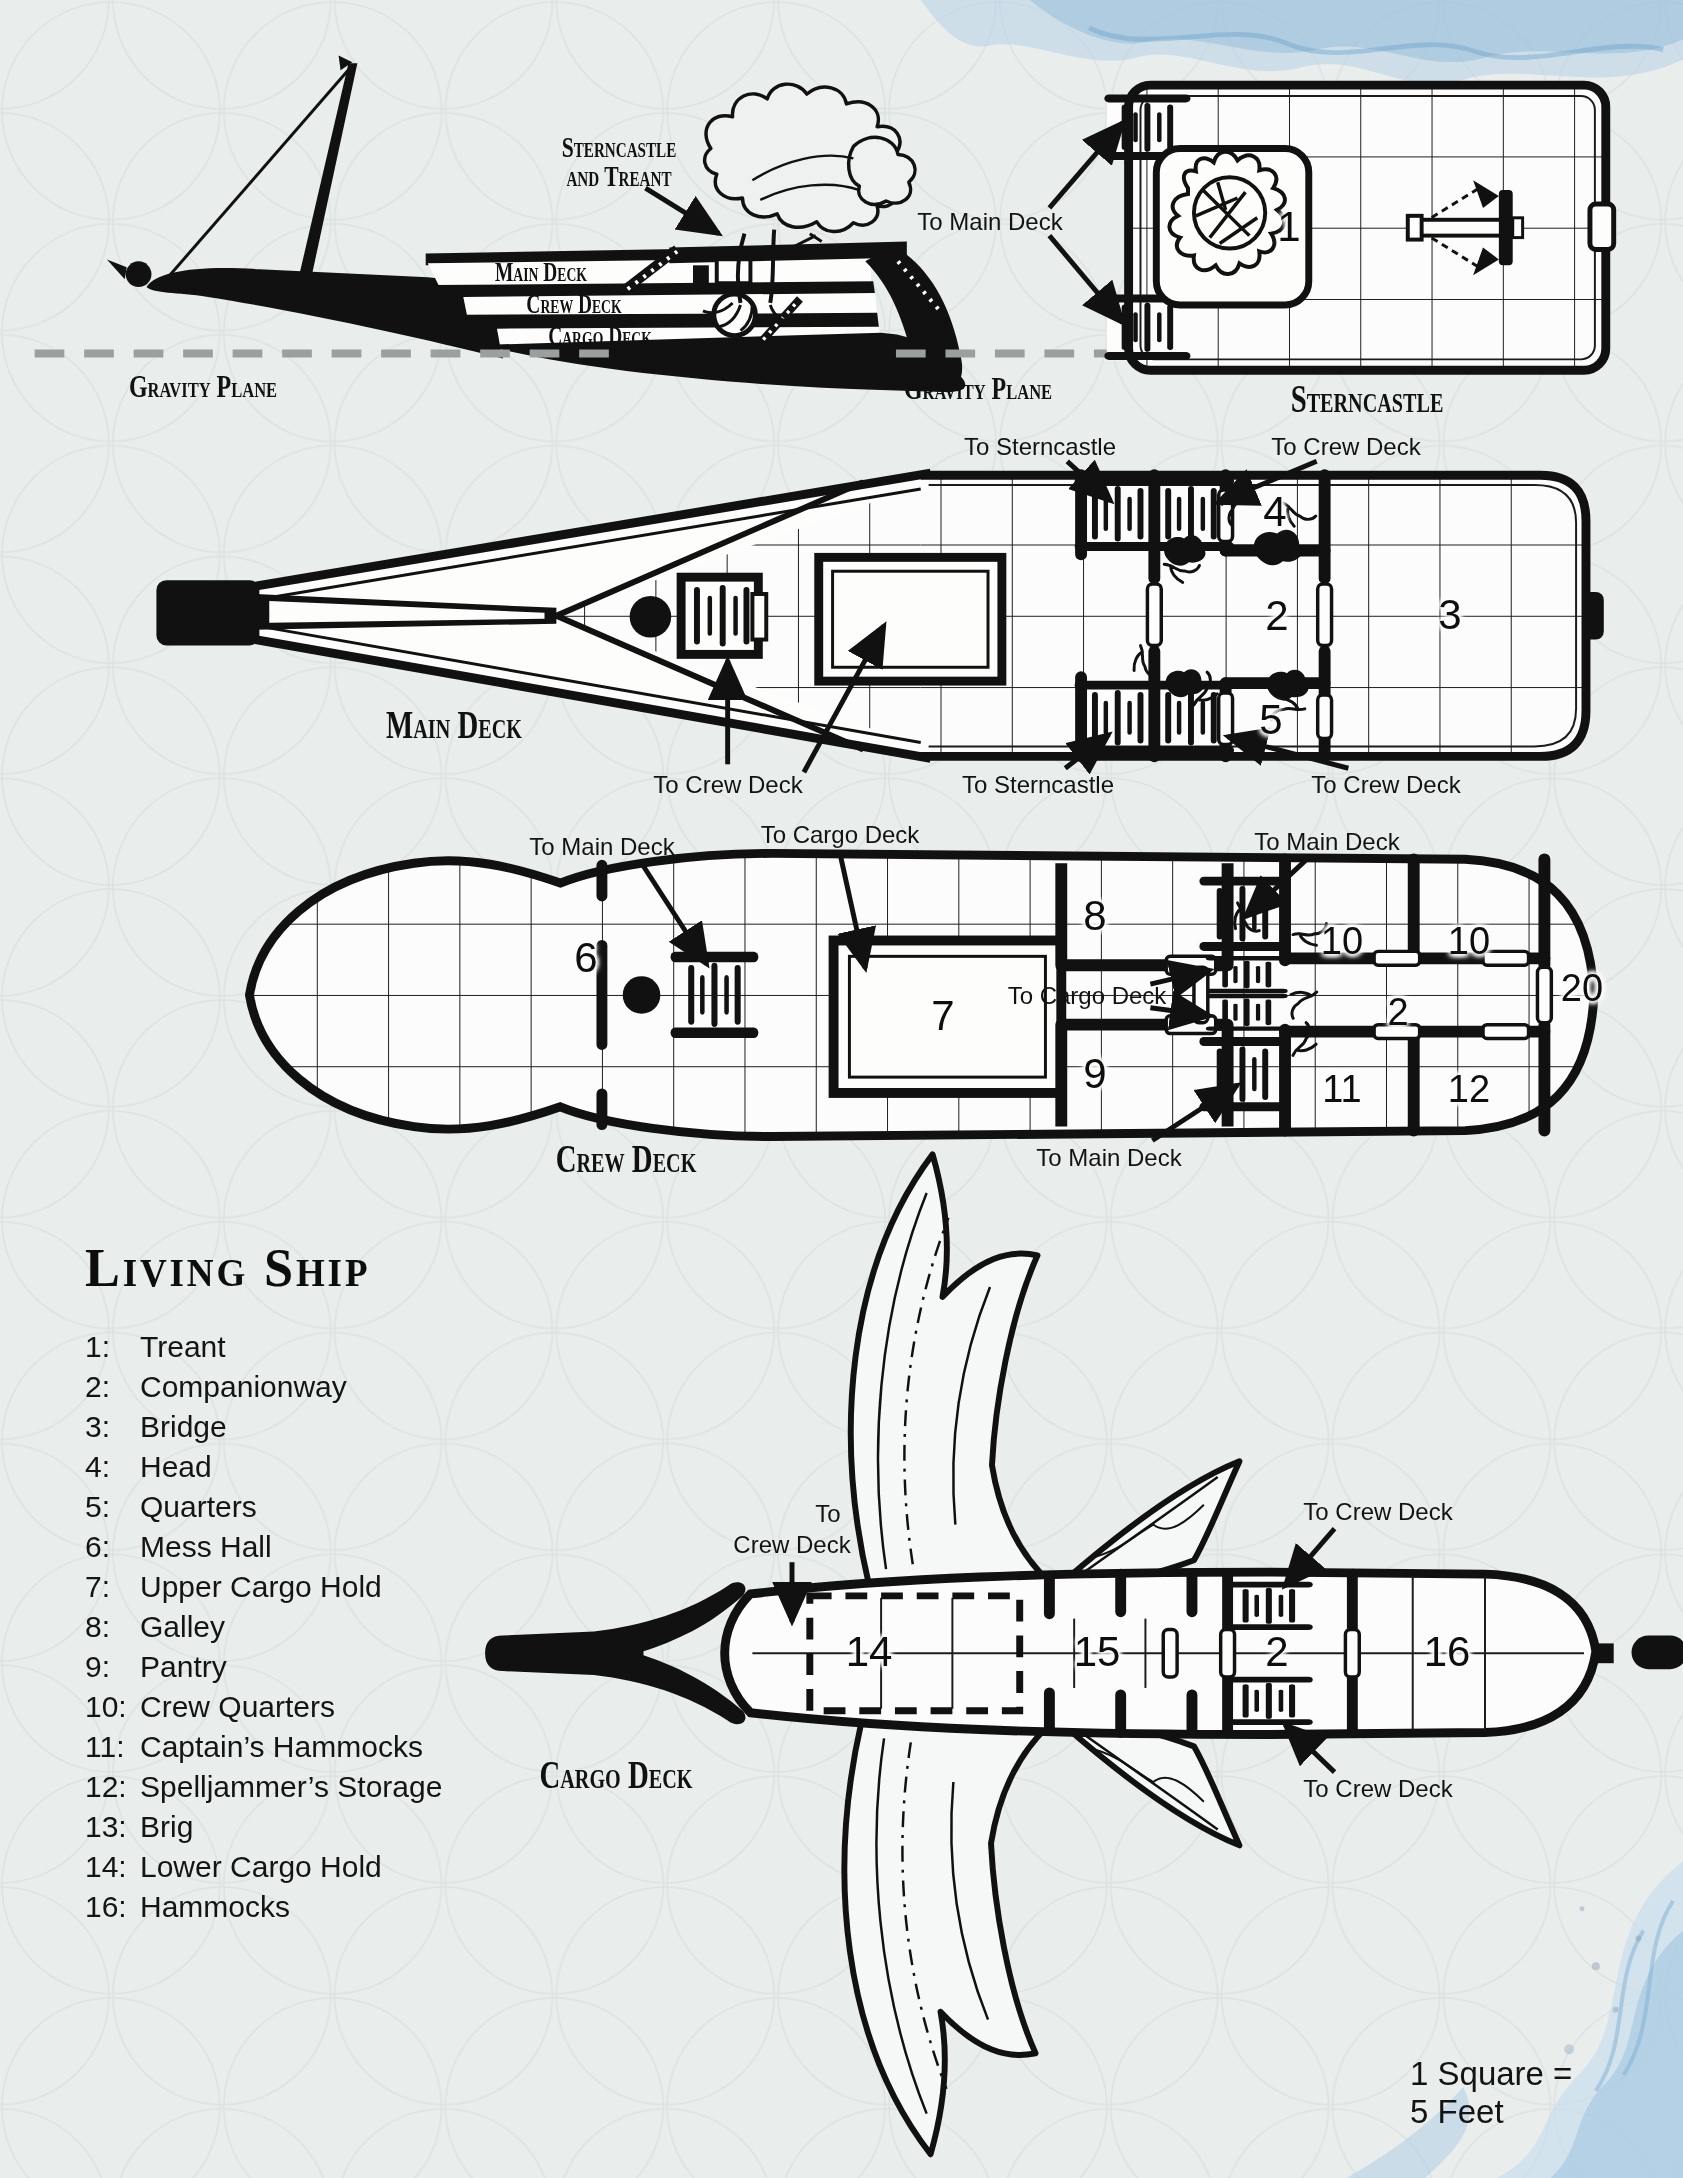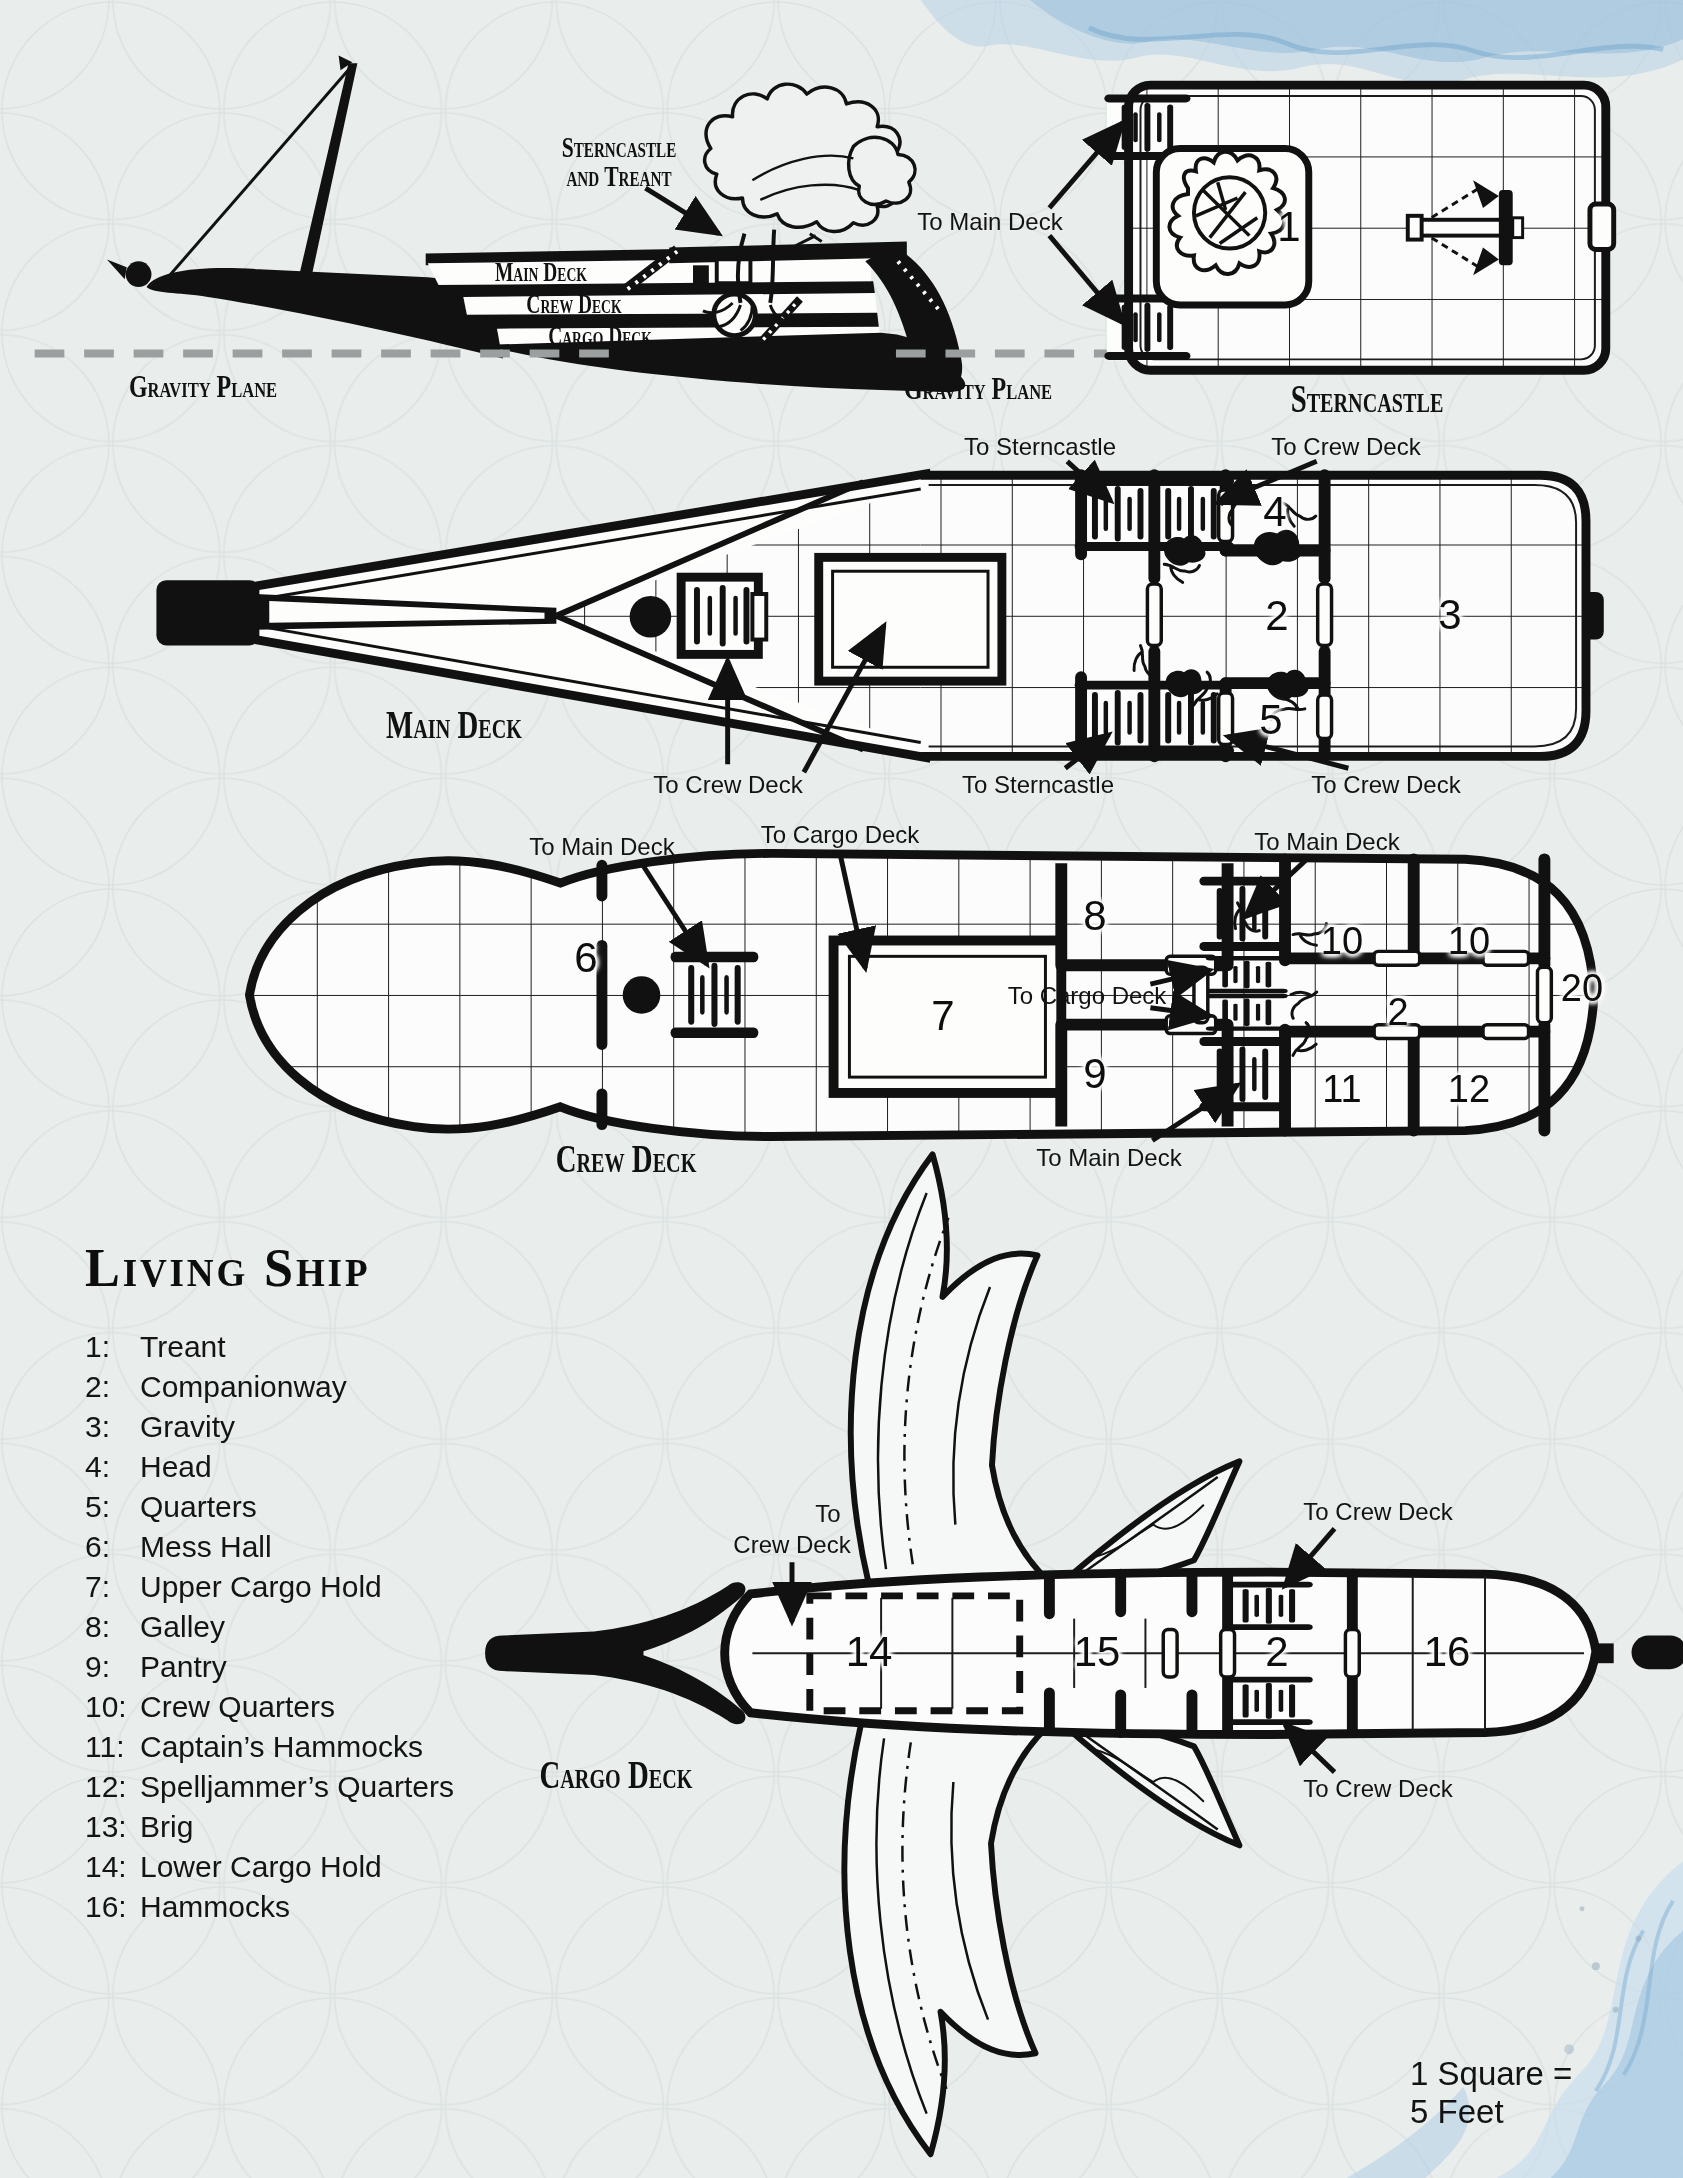--- a/index.html
+++ b/index.html
@@ -478,21 +478,21 @@
   <div class="legend-row">
         <span class="n">1:</span>
         <span>Treant</span>
       </div>
   <div class="legend-row">
         <span class="n">2:</span>
         <span>Companionway</span>
       </div>
   <div class="legend-row">
         <span class="n">3:</span>
-        <span>Gravity</span>
+        <span>Bridge</span>
       </div>
   <div class="legend-row">
         <span class="n">4:</span>
         <span>Head</span>
       </div>
   <div class="legend-row">
         <span class="n">5:</span>
         <span>Quarters</span>
       </div>
   <div class="legend-row">
@@ -514,21 +514,21 @@
   <div class="legend-row">
         <span class="n">10:</span>
         <span>Crew Quarters</span>
       </div>
   <div class="legend-row">
         <span class="n">11:</span>
         <span>Captain’s Hammocks</span>
       </div>
   <div class="legend-row">
         <span class="n">12:</span>
-        <span>Spelljammer’s Quarters</span>
+        <span>Spelljammer’s Storage</span>
       </div>
   <div class="legend-row">
         <span class="n">13:</span>
         <span>Brig</span>
       </div>
   <div class="legend-row">
         <span class="n">14:</span>
         <span>Lower Cargo Hold</span>
       </div>
   <div class="legend-row">

